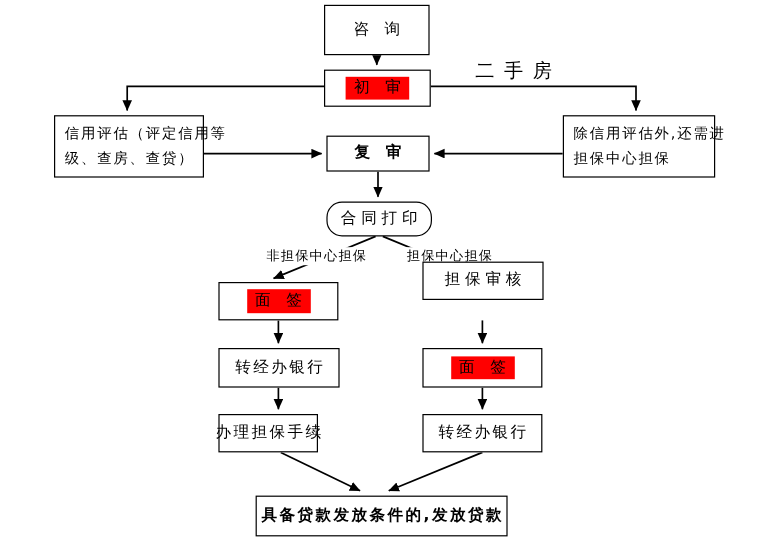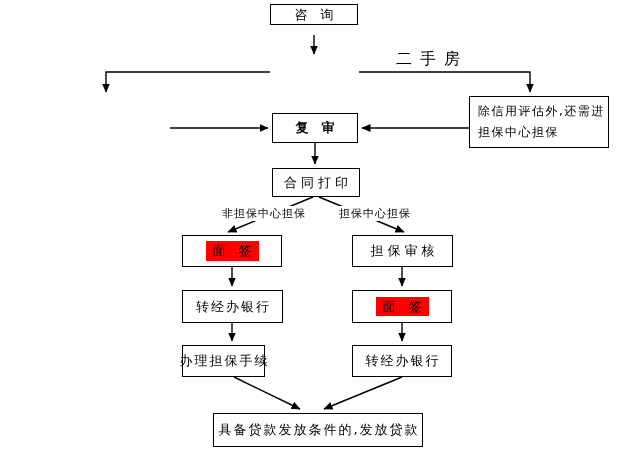--- a/index.html
+++ b/index.html
@@ -69,60 +69,67 @@
 
     <line x1="234" y1="377" x2="300" y2="409" marker-end="url(#arr)"></line>
 
     <line x1="402" y1="377" x2="324" y2="409" marker-end="url(#arr)"></line>
   </svg>
 
   <div class="edge-label big" style="left:394px; top:51px; width:76px;">二手房</div>
   <div class="edge-label" style="left:334px; top:206px; width:82px;">担保中心担保</div>
   <div class="edge-label" style="left:218px; top:206px; width:92px;">非担保中心担保</div>
 
-  <div class="node wide" style="left:270px; top:4px; width:88px; height:21px;">
+  <div class="node wide" style="left:270px; top:4px; width:88px; height:42px;">
     <span class="txt">咨询</span>
   </div>
 
+  <div class="node" style="left:270px; top:58px; width:89px; height:31px;">
+    <span class="hl"><span class="txt" style="letter-spacing:13px; margin-right:-13px;">初审</span></span>
+  </div>
 
+  <div class="node two-line" style="left:45px; top:96px; width:125px; height:52px;">
+    <div class="ln">信用评估（评定信用等</div>
+    <div class="ln">级、查房、查贷）</div>
+  </div>
 
-  <div class="node two-line" style="left:469px; top:96px; width:140px; height:52px;">
+  <div class="node two-line" style="left:469px; top:96px; width:127px; height:52px;">
     <div class="ln">除信用评估外,还需进</div>
     <div class="ln">担保中心担保</div>
   </div>
 
   <div class="node wide" style="left:272px; top:113px; width:86px; height:30px;font-weight:bold;">
     <span class="txt">复审</span>
   </div>
 
-  <div class="node mid" style="left:272px; top:168px; width:88px; height:29px;">
+  <div class="node mid" style="left:272px; top:168px; width:88px; height:29px;border-radius:13px;">
     <span class="txt">合同打印</span>
   </div>
 
   <div class="node" style="left:182px; top:235px; width:100px; height:32px;">
     <span class="hl"><span class="txt" style="letter-spacing:13px; margin-right:-13px;">面签</span></span>
   </div>
 
-  <div class="node mid" style="left:352px; top:235px; width:101px; height:32px;">
+  <div class="node mid" style="left:352px; top:218px; width:101px; height:32px;">
     <span class="txt">担保审核</span>
   </div>
 
   <div class="node tight" style="left:182px; top:290px; width:101px; height:33px;">
     <span class="txt">转经办银行</span>
   </div>
 
   <div class="node" style="left:352px; top:290px; width:100px; height:33px;">
     <span class="hl"><span class="txt" style="letter-spacing:13px; margin-right:-13px;">面签</span></span>
   </div>
 
   <div class="node tight" style="left:182px; top:345px; width:83px; height:32px;">
     <span class="txt">办理担保手续</span>
   </div>
 
   <div class="node tight" style="left:352px; top:345px; width:100px; height:32px;">
     <span class="txt">转经办银行</span>
   </div>
 
-  <div class="node tight" style="left:213px; top:413px; width:210px; height:34px;">
+  <div class="node tight" style="left:213px; top:413px; width:210px; height:34px;font-weight:bold;">
     <span class="txt">具备贷款发放条件的,发放贷款</span>
   </div>
 
 </div>
 
 </body></html>

